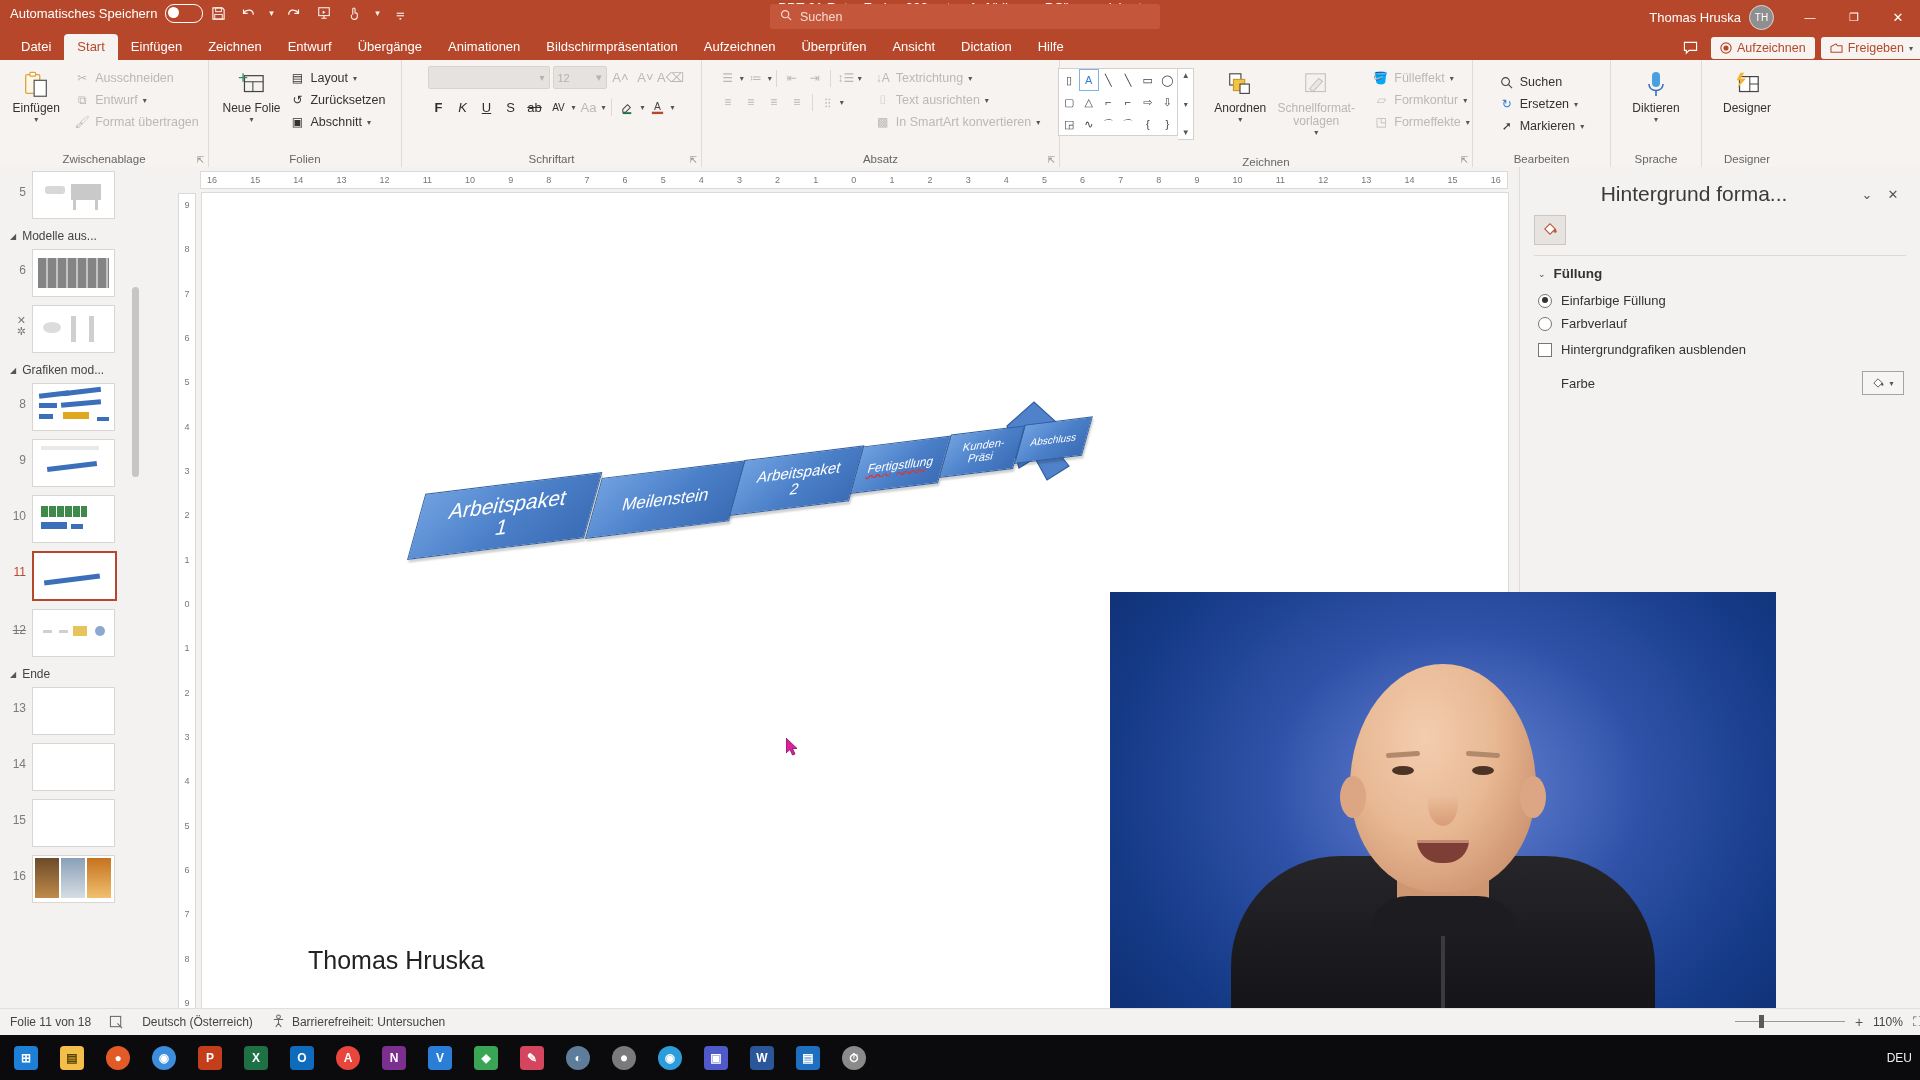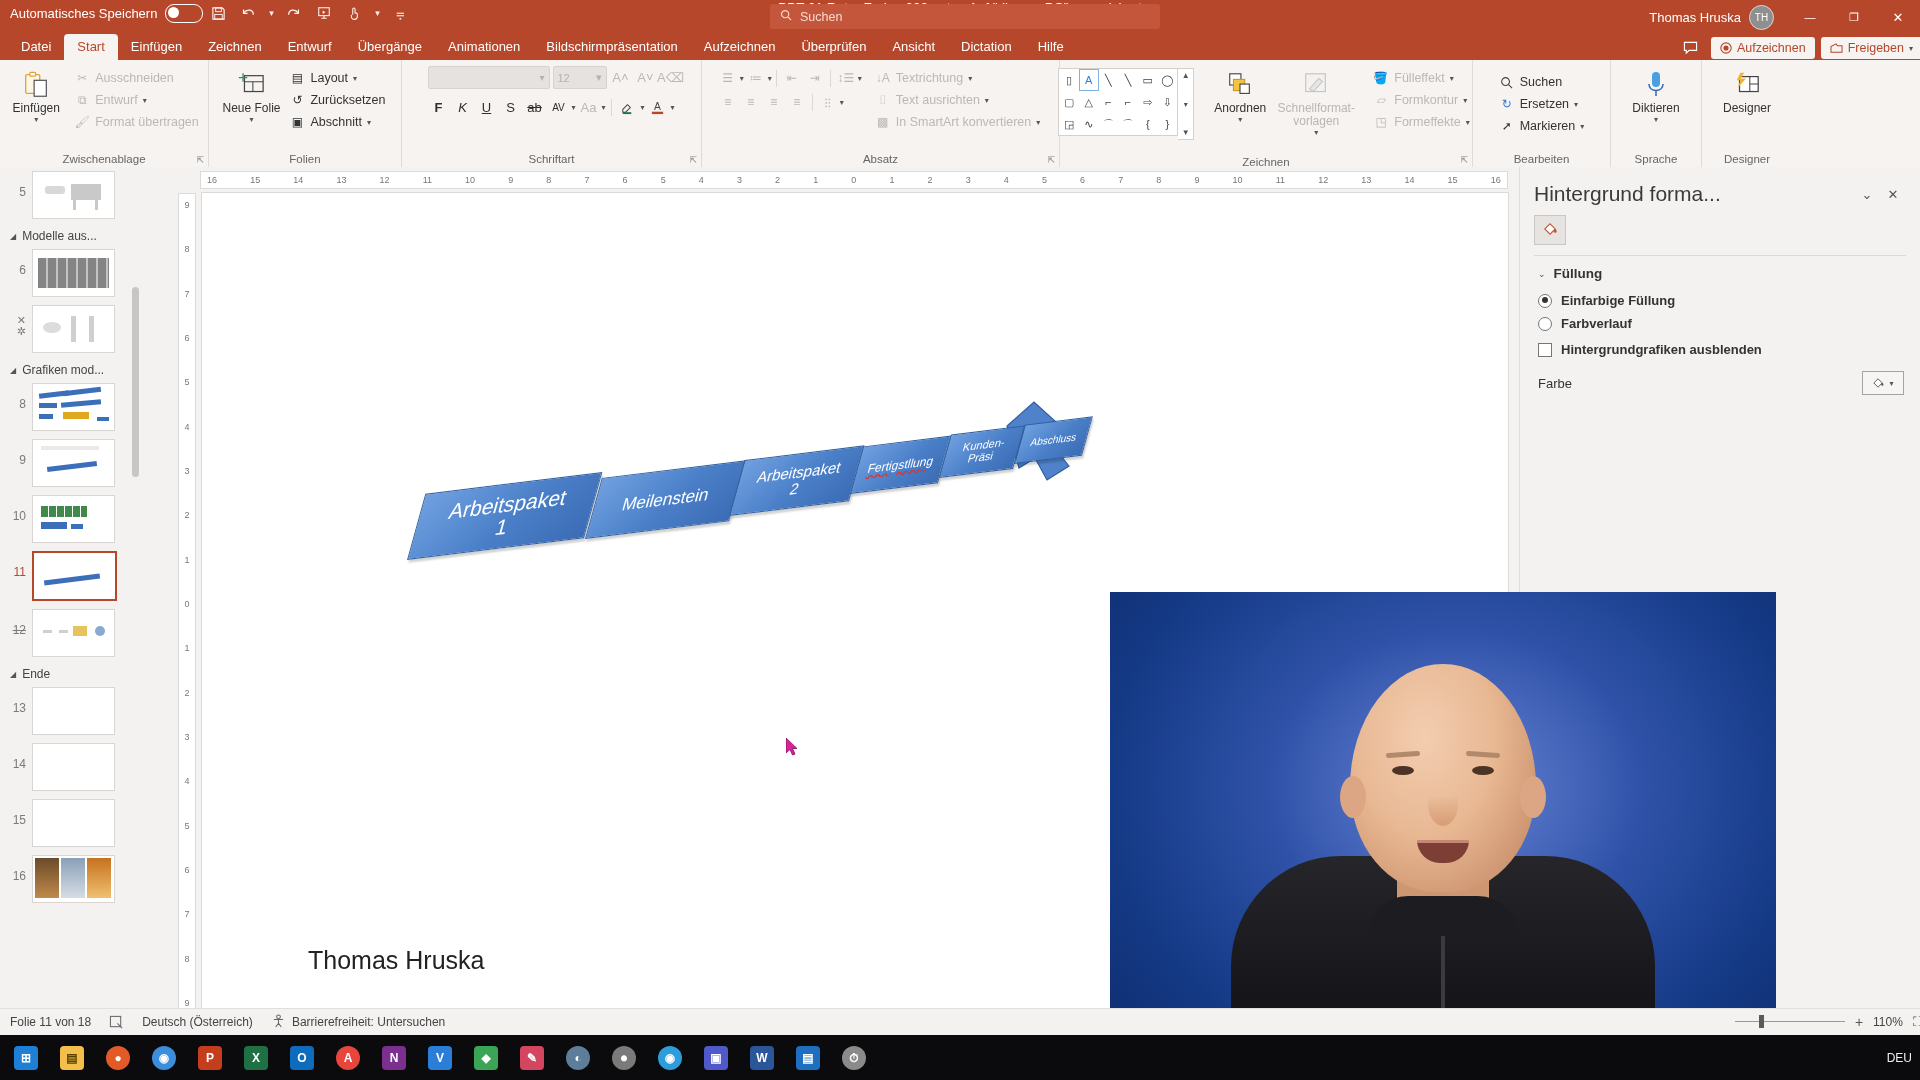--- a/index.html
+++ b/index.html
@@ -180,36 +180,37 @@
     background:linear-gradient(135deg,#6fa0e0 0%,#4a7fc8 55%,#3b6cb5 100%);
     border:1px solid #2f5f9e;
     box-shadow:2px 3px 2px rgba(0,0,0,.18);
     transform-origin:left bottom;
   }
 
   
   .pane{
     position:absolute;right:0;top:167px;width:400px;bottom:45px;background:#f3f2f1;
     border-left:1px solid #e0dddb;
+    text-align:center;
   }
   .pane-head{display:flex;align-items:center;padding:14px 14px 0 14px;}
   .pane-title{font-size:21px;color:#3a3a3a;flex:1;white-space:nowrap;}
   .pane-ic{width:26px;height:26px;display:flex;align-items:center;justify-content:center;
     color:#555;font-size:13px;}
   .pane-tabs{padding:8px 14px 0 14px;}
   .pane-tab{
     width:30px;height:28px;border:1px solid #c9c6c4;background:#e6e3e1;
     display:flex;align-items:center;justify-content:center;
   }
   .pane-sep{height:1px;background:#dcd9d7;margin:10px 14px 0 14px;}
   .pane-sec{padding:10px 14px 0 18px;display:flex;align-items:center;gap:8px;
     font-size:13.5px;color:#333;font-weight:bold;}
   .pane-sec .tri{font-size:9px;font-weight:normal;color:#555;}
   .radio-list{padding:8px 0 0 18px;}
-  .radio-row{display:flex;align-items:center;gap:9px;height:23px;font-size:13px;color:#333;font-weight:bold;}
+  .radio-row{display:flex;align-items:center;gap:9px;height:23px;font-size:13px;color:#333;}
   .radio{width:12px;height:12px;border:1px solid #767676;border-radius:50%;background:#fff;position:relative;}
   .radio.on::after{content:"";position:absolute;left:2.5px;top:2.5px;width:6px;height:6px;
     border-radius:50%;background:#333;}
   .chk{width:12px;height:12px;border:1px solid #767676;background:#fff;}
   .field-row{display:flex;align-items:center;padding:10px 16px 0 18px;font-size:13px;color:#333;}
   .field-lbl{width:80px;}
   .colorbtn{
     margin-left:auto;width:40px;height:22px;border:1px solid #a6a3a1;background:#f6f5f4;
     display:flex;align-items:center;justify-content:center;gap:4px;font-size:11px;color:#333;
   }

